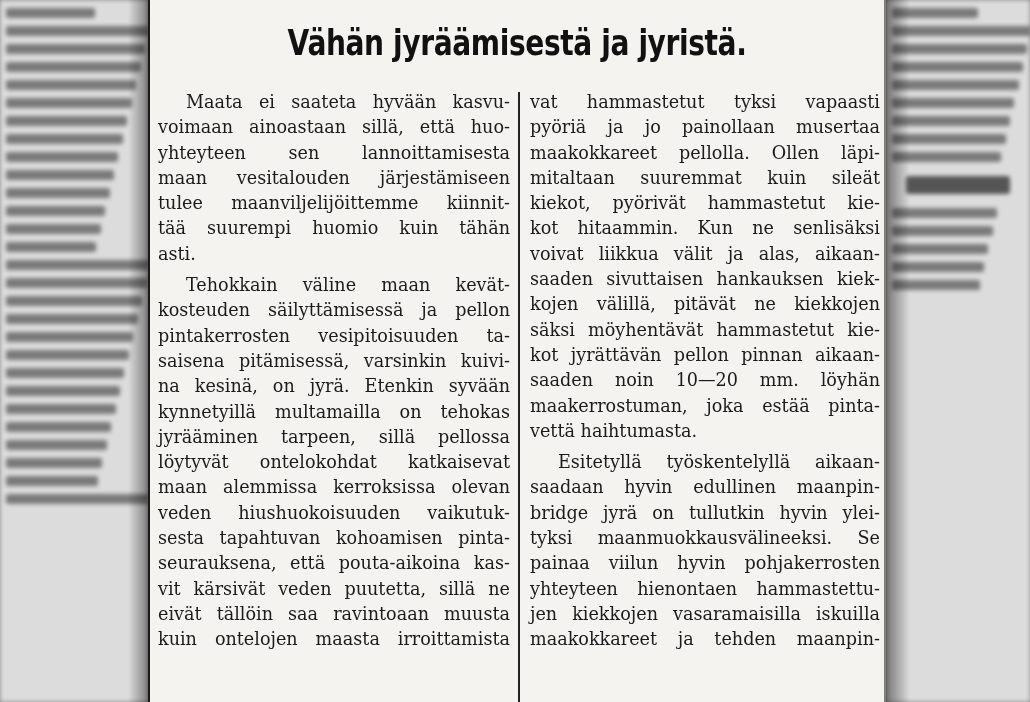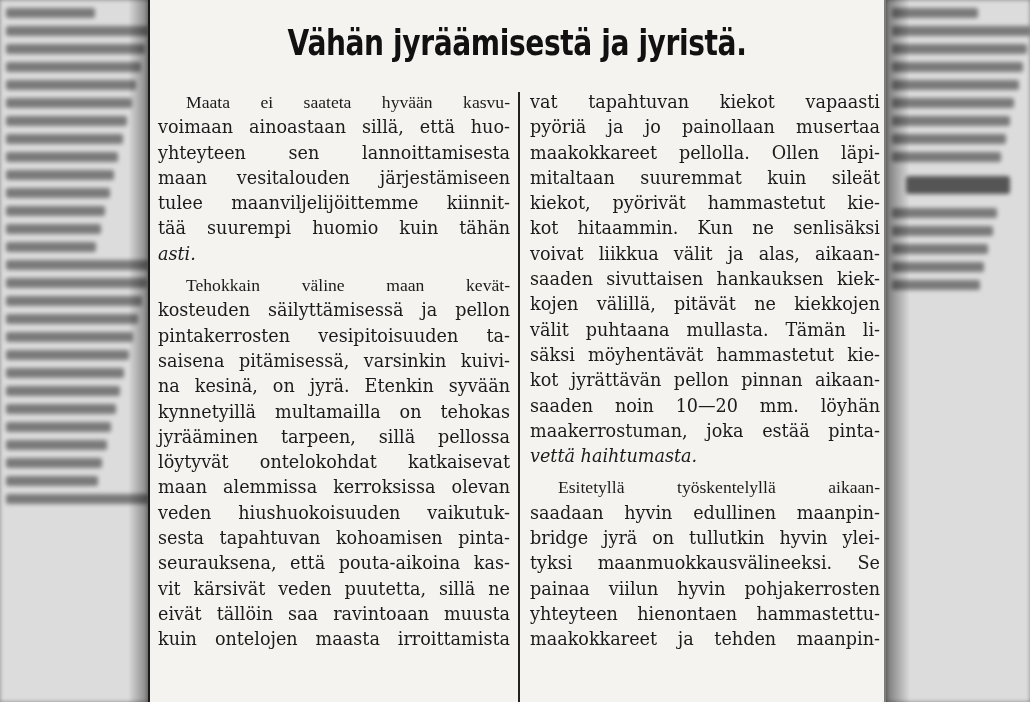--- a/index.html
+++ b/index.html
@@ -49,22 +49,22 @@
     text-align: justify;
   }
   .col.c1 { left: 10px; width: 352px; }
   .col.c2 { left: 382px; width: 350px; }
   .col-rule {
     position: absolute; left: 370px; top: 92px; width: 2px; height: 610px; background: #222;
   }
   .line {
     display: block; white-space: nowrap; text-align-last: justify; text-align: justify;
   }
-  .line.last { text-align-last: left; font-style: italic; }
-  .line.indent { padding-left: 28px; font-family: Liberation Serif, serif; }
+  .line.last { text-align-last: left; }
+  .line.indent { padding-left: 28px; }
   .para-gap { height: 6px; }
 </style>
 </head>
 <body>
 
 <div class="side left" id="sideLeft">
     <div class="blurline" style="width: 60%;"></div>
     <div class="blurline" style="width: 97%;"></div>
     <div class="blurline" style="width: 94%;"></div>
     <div class="blurline" style="width: 91%;"></div>
@@ -135,39 +135,39 @@
       <span class="line">maan alemmissa kerroksissa olevan</span>
       <span class="line">veden hiushuokoisuuden vaikutuk-</span>
       <span class="line">sesta tapahtuvan kohoamisen pinta-</span>
       <span class="line">seurauksena, että pouta-aikoina kas-</span>
       <span class="line">vit kärsivät veden puutetta, sillä ne</span>
       <span class="line">eivät tällöin saa ravintoaan muusta</span>
       <span class="line">kuin ontelojen maasta irroittamista</span>
     </div>
   <div class="col-rule"></div>
   <div class="col c2" id="col2">
-      <span class="line">vat tapahtuvan kiekot vapaasti</span>
+      <span class="line">vat hammastetut tyksi vapaasti</span>
       <span class="line">pyöriä ja jo painollaan musertaa</span>
       <span class="line">maakokkareet pellolla. Ollen läpi-</span>
       <span class="line">mitaltaan suuremmat kuin sileät</span>
       <span class="line">kiekot, pyörivät hammastetut kie-</span>
       <span class="line">kot hitaammin. Kun ne senlisäksi</span>
       <span class="line">voivat liikkua välit ja alas, aikaan-</span>
       <span class="line">saaden sivuttaisen hankauksen kiek-</span>
       <span class="line">kojen välillä, pitävät ne kiekkojen</span>
-      <span class="line">välit puhtaana mullasta. Tämän li-</span>
       <span class="line">säksi möyhentävät hammastetut kie-</span>
       <span class="line">kot jyrättävän pellon pinnan aikaan-</span>
       <span class="line">saaden noin 10—20 mm. löyhän</span>
       <span class="line">maakerrostuman, joka estää pinta-</span>
       <span class="line last">vettä haihtumasta.</span>
       <div class="para-gap"></div>
       <span class="line indent">Esitetyllä työskentelyllä aikaan-</span>
       <span class="line">saadaan hyvin edullinen maanpin-</span>
       <span class="line">bridge jyrä on tullutkin hyvin ylei-</span>
       <span class="line">tyksi maanmuokkausvälineeksi. Se</span>
       <span class="line">painaa viilun hyvin pohjakerrosten</span>
       <span class="line">yhteyteen hienontaen hammastettu-</span>
+      <span class="line">jen kiekkojen vasaramaisilla iskuilla</span>
       <span class="line">maakokkareet ja tehden maanpin-</span>
     </div>
 </div>
 
 <div class="shadow-r"></div>
 
 </body></html>

